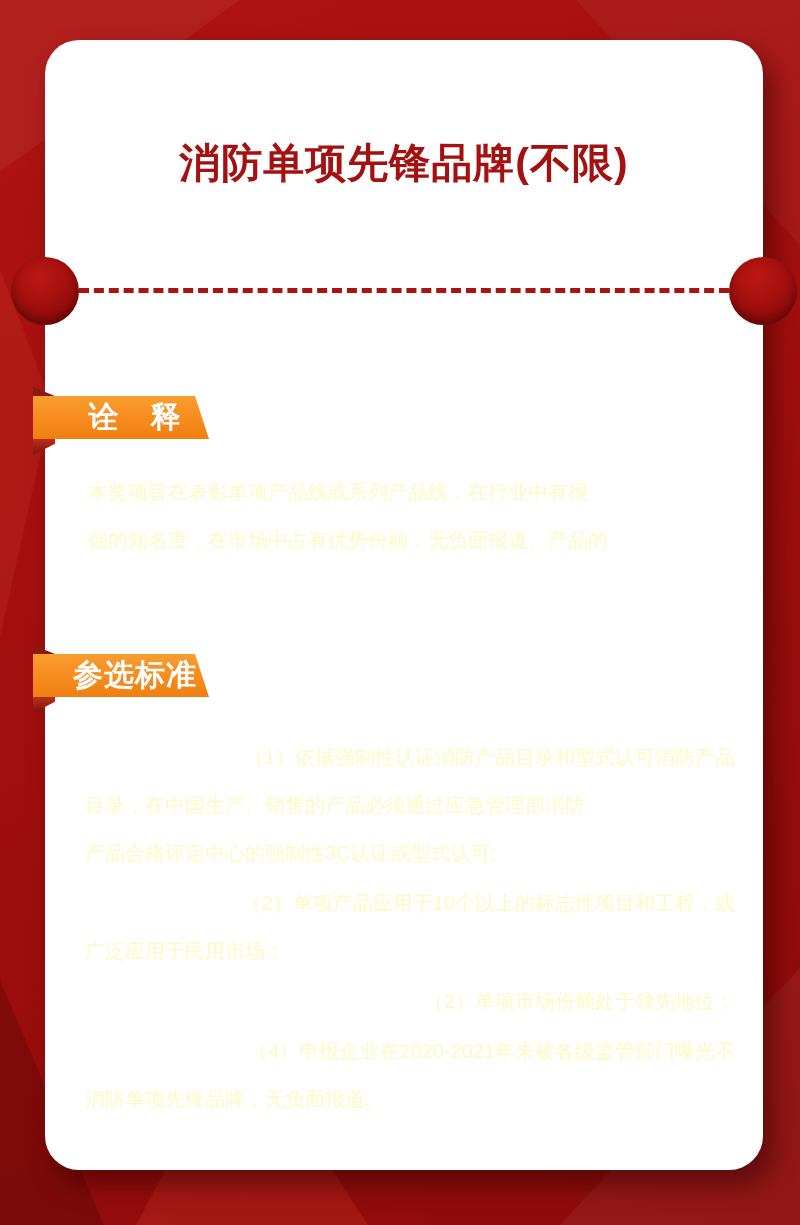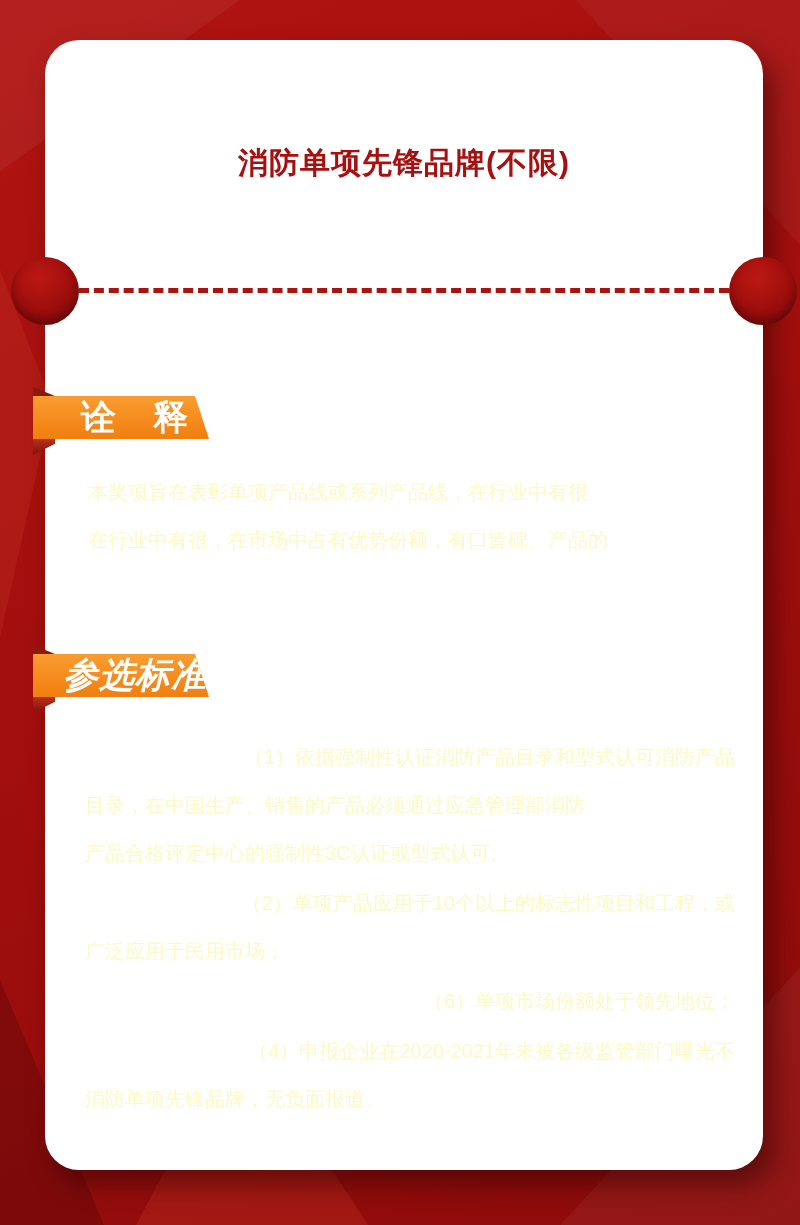--- a/index.html
+++ b/index.html
@@ -16,42 +16,42 @@
   .f2{background:rgba(255,120,90,.10);clip-path:polygon(0 22%,6.5% 33%,0 52%);}
   .f3{background:rgba(255,255,255,.045);clip-path:polygon(72% 0,100% 0,100% 20%);}
   .f4{background:rgba(255,90,60,.16);clip-path:polygon(17% 100%,46% 100%,30% 84%);}
   .f5{background:rgba(255,255,255,.05);clip-path:polygon(70% 100%,100% 100%,100% 79%);}
   .f6{background:rgba(0,0,0,.16);clip-path:polygon(0 100%,13% 100%,0 80%);}
   
   .card{position:absolute;left:45px;top:40px;width:718px;height:1130px;
     background:#ffffff;border-radius:34px;
     box-shadow:10px 14px 26px rgba(40,0,0,.5);}
   .title{position:absolute;left:0;top:98px;width:100%;text-align:center;
-    font-size:30px;font-weight:bold;color:#a51110;letter-spacing:1px;line-height:50px;}
+    font-size:41px;font-weight:bold;color:#a51110;letter-spacing:1px;line-height:50px;}
   .divider{position:absolute;left:34px;right:34px;top:248px;height:0;
     border-top:5px dashed #a91310;}
   .notch{position:absolute;width:68px;height:68px;border-radius:50%;top:217px;
     background:radial-gradient(circle at 42% 30%,#bd1813 0%,#a00f0d 48%,#7a0908 100%);
     box-shadow:inset 0 -6px 10px rgba(0,0,0,.28);}
   .notch-left{left:-34px;}
   .notch-right{right:-34px;}
   
   .banner{position:absolute;left:33px;width:176px;height:43px;}
   .banner .band{position:absolute;inset:0;
     background:linear-gradient(180deg,#f99d30 0%,#f68b1e 55%,#ef7f10 100%);
     clip-path:polygon(0 0,calc(100% - 14px) 0,100% 100%,0 100%);
     display:flex;align-items:center;justify-content:center;
-    color:#ffffff;font-weight:bold;font-size:35px;letter-spacing:1px;padding-left:28px;}
+    color:#ffffff;font-weight:bold;font-size:30px;letter-spacing:1px;padding-left:28px;}
   .banner .fold-top{position:absolute;left:0;top:-9px;width:22px;height:9px;
     background:#8a1a0f;clip-path:polygon(0 0,100% 100%,0 100%);}
   .banner .fold-bottom{position:absolute;left:0;bottom:-16px;width:22px;height:16px;
     background:linear-gradient(180deg,#bb2f1c 0%,#7e120a 100%);
     clip-path:polygon(0 0,100% 0,100% 30%,0 100%);}
   .banner-1{top:396px;}
-  .banner-2{top:654px;font-style:italic;}
+  .banner-2{top:654px;}
   
   .textblock{position:absolute;color:#fef9c3;font-size:20px;line-height:48px;}
   .para{left:88px;top:468px;width:645px;}
   .criteria{left:85px;top:733px;width:650px;}
   .line{height:48px;white-space:nowrap;}
   .indent{padding-left:14px;text-align:right;}
   .item{margin-top:2px;}
   .item:first-child{margin-top:0;}
 </style>
 </head>
@@ -74,39 +74,39 @@
 </div>
 
 <div class="banner banner-1">
   <div class="fold-top"></div>
   <div class="fold-bottom"></div>
   <div class="band">诠　释</div>
 </div>
 
 <div class="textblock para">
   <div class="line">本奖项旨在表彰单项产品线或系列产品线，在行业中有很</div>
-  <div class="line">在行业中有很，在市场中占有优势份额，有口皆碑、产品的</div>
+  <div class="line">强的知名度，在市场中占有优势份额，无负面报道、产品的</div>
 </div>
 
 <div class="banner banner-2">
   <div class="fold-top"></div>
   <div class="fold-bottom"></div>
   <div class="band">参选标准</div>
 </div>
 
 <div class="textblock criteria">
   <div class="item">
     <div class="line indent">（1）依据强制性认证消防产品目录和型式认可消防产品</div>
     <div class="line">目录，在中国生产、销售的产品必须通过应急管理部消防</div>
     <div class="line">产品合格评定中心的强制性3C认证或型式认可;</div>
   </div>
   <div class="item">
     <div class="line indent">（2）单项产品应用于10个以上的标志性项目和工程，或</div>
     <div class="line">广泛应用于民用市场；</div>
   </div>
   <div class="item">
-    <div class="line indent">（6）单项市场份额处于领先地位；</div>
+    <div class="line indent">（2）单项市场份额处于领先地位；</div>
   </div>
   <div class="item">
     <div class="line indent">（4）申报企业在2020-2021年未被各级监管部门曝光不</div>
     <div class="line">消防单项先锋品牌，无负面报道。</div>
   </div>
 </div>
 
 </body></html>

